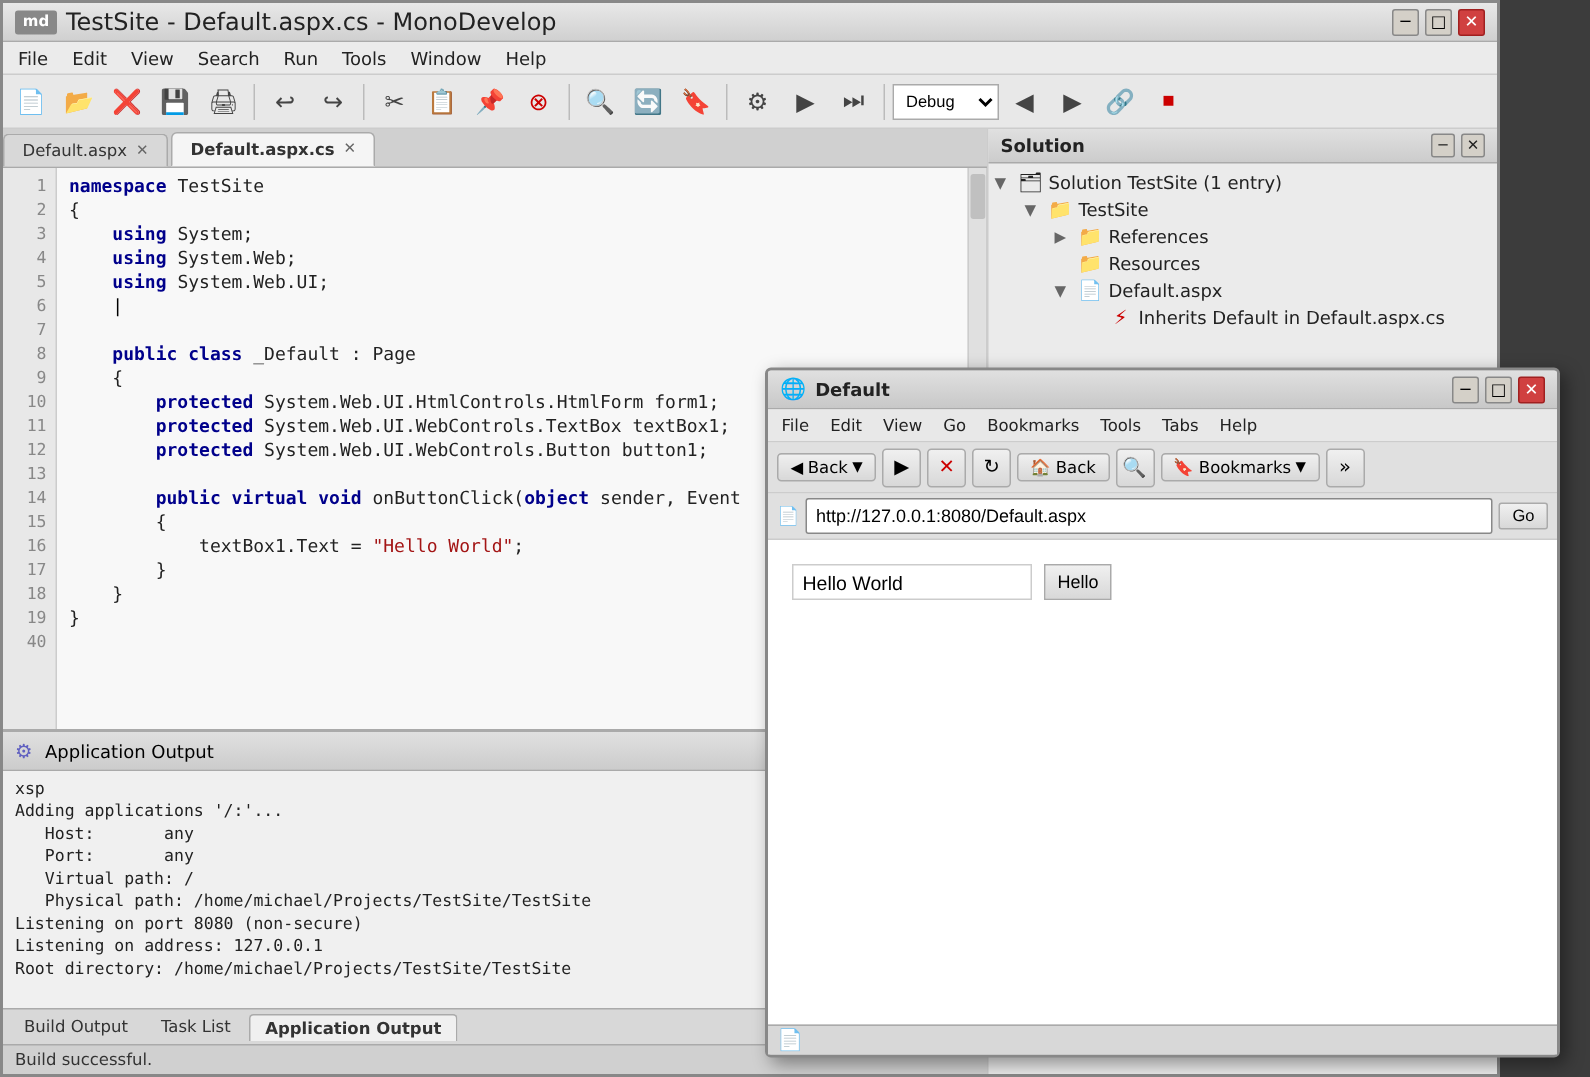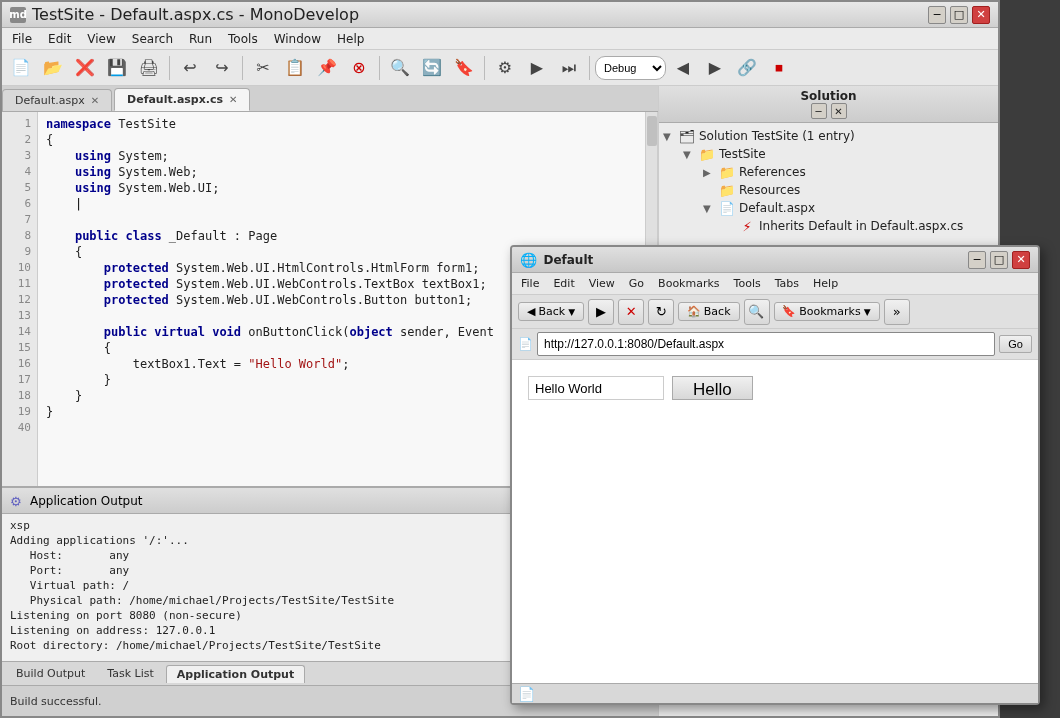--- a/index.html
+++ b/index.html
@@ -33,21 +33,21 @@
       align-items: center;
       justify-content: space-between;
       height: 26px;
     }
     .title-bar-left {
       display: flex;
       align-items: center;
       gap: 6px;
     }
     .title-bar-icon {
-      width: 16px; height: 16px;
+      width: 28px; height: 16px;
       background: #888;
       border-radius: 2px;
       font-size: 10px;
       display: flex; align-items: center; justify-content: center;
       color: white; font-weight: bold;
     }
     .title-bar-text {
       font-size: 16px;
       color: #222;
     }
@@ -109,21 +109,21 @@
       width: 1px; height: 24px;
       background: #bbb;
       margin: 0 3px;
     }
     .toolbar-combo {
       height: 24px;
       padding: 0 4px;
       border: 1px solid #aaa;
       background: white;
       font-size: 11px;
-      border-radius: 10px;
+      border-radius: 0;
     }
 
     
     .main-content {
       flex: 1;
       display: flex;
       overflow: hidden;
     }
 
     
@@ -221,21 +221,20 @@
     .panel-title-bar {
       background: linear-gradient(to bottom, #e0e0e0, #ccc);
       border-bottom: 1px solid #aaa;
       padding: 3px 8px;
       display: flex;
       align-items: center;
       justify-content: space-between;
       font-size: 12px;
       font-weight: bold;
       color: #222;
-      flex-direction: column;
     }
     .panel-title-controls { display: flex; gap: 4px; }
     .panel-ctrl-btn {
       width: 16px; height: 16px;
       border: 1px solid #888;
       background: #d4d0c8;
       border-radius: 2px;
       font-size: 10px;
       cursor: pointer;
       display: flex; align-items: center; justify-content: center;
@@ -301,21 +300,21 @@
       border-radius: 3px 3px 0 0;
       color: #333;
     }
     .bottom-tab.active {
       background: #f0f0f0;
       border: 1px solid #aaa;
       border-bottom: none;
       font-weight: bold;
     }
     .status-bar {
-      height: 31px;
+      height: 20px;
       background: #d0d0d0;
       border-top: 1px solid #aaa;
       padding: 2px 8px;
       font-size: 11px;
       color: #333;
       display: flex;
       align-items: center;
     }
 
     
@@ -432,29 +431,29 @@
       background: white;
       padding: 16px;
       display: flex;
       align-items: flex-start;
       gap: 8px;
     }
     .browser-textbox {
       border: 1px solid #ccc;
       padding: 3px 6px;
       font-size: 13px;
-      width: 136px;
+      width: 160px;
       height: 24px;
       background: white;
     }
     .browser-button {
-      padding: 3px 20px;
+      padding: 3px 8px;
       border: 1px solid #aaa;
       background: linear-gradient(to bottom, #f0f0f0, #d8d8d8);
-      font-size: 17px;
+      font-size: 12px;
       cursor: pointer;
       height: 24px;
     }
 
     .browser-status-bar {
       height: 20px;
       background: #d8d8d8;
       border-top: 1px solid #aaa;
       padding: 2px 6px;
       font-size: 10px;

